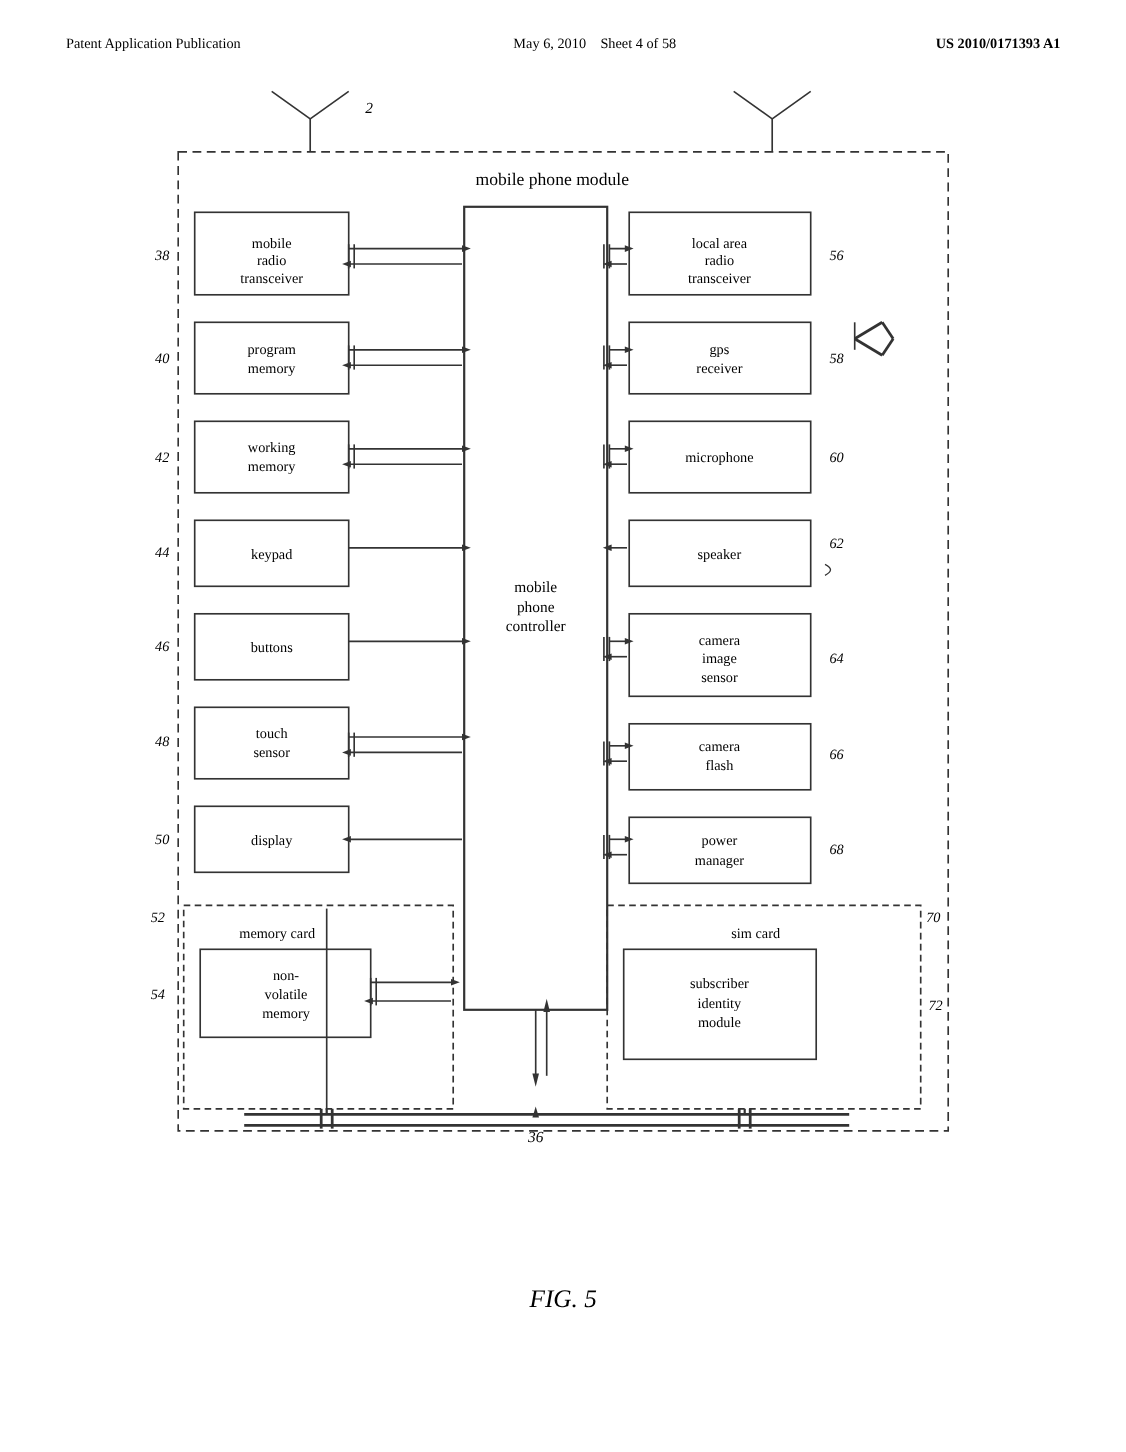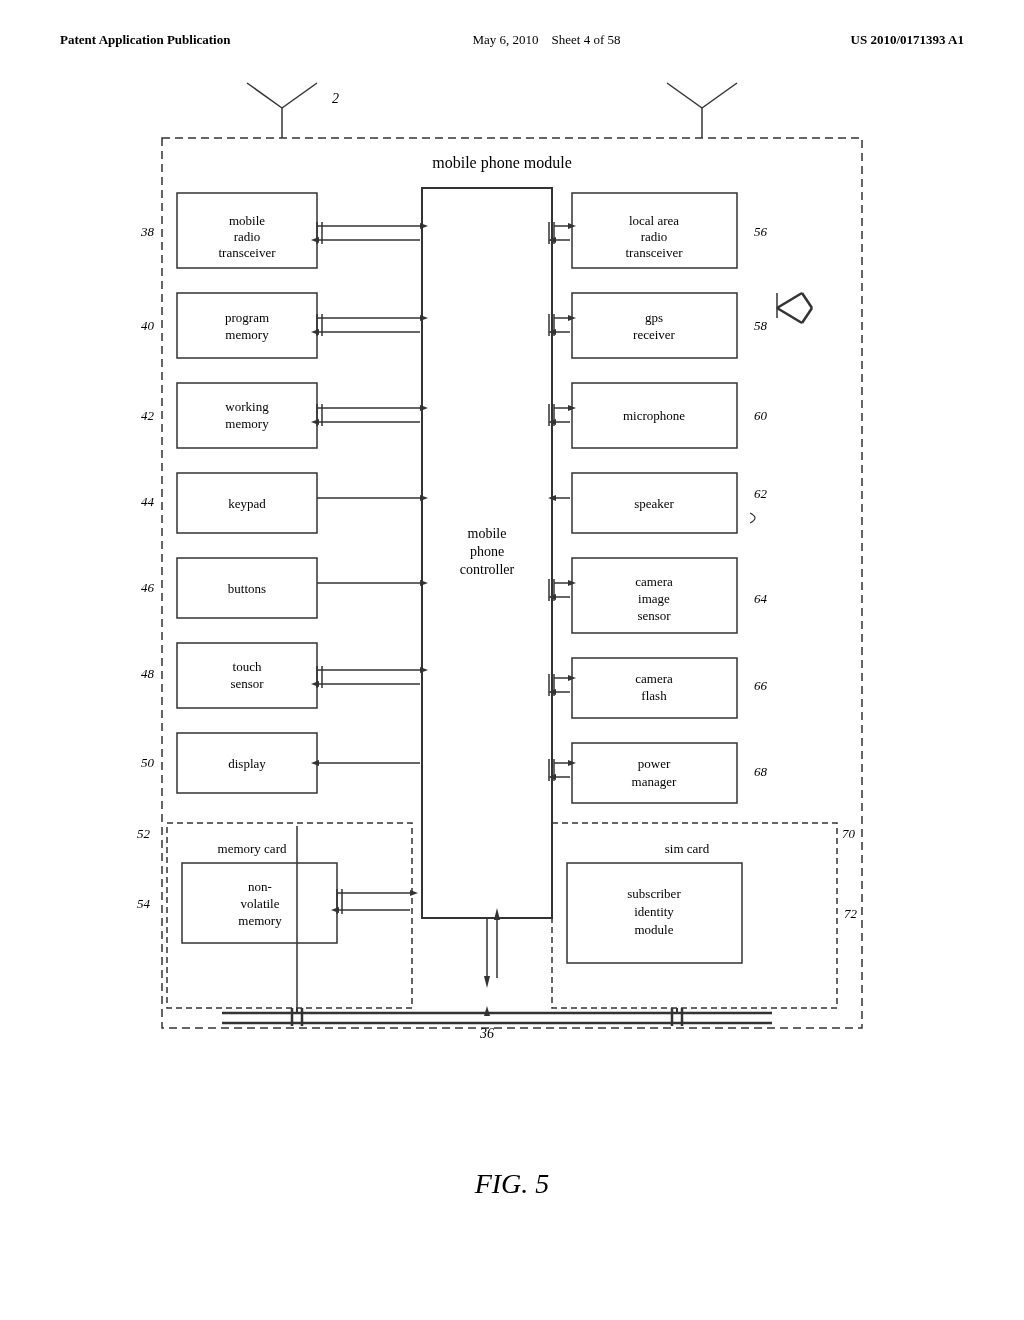--- a/index.html
+++ b/index.html
@@ -12,42 +12,42 @@
     }
 
     
     .header {
       display: flex;
       justify-content: space-between;
       align-items: flex-start;
       padding: 32px 60px 10px 60px;
       font-size: 13px;
     }
-    .header-left { font-weight: bold; }
+    .header-left { font-weight: normal; }
     .header-center { text-align: center; font-size: 13px; margin-left: 12px; }
     .header-right { font-size: 13px; font-weight: bold; }
 
     
     .diagram-area {
       position: relative;
       width: 100%;
       padding: 20px 0;
       display: flex;
       flex-direction: column;
       align-items: center;
     }
 
     svg.diagram {
       display: block;
     }
 
     
     .fig-label {
       text-align: center;
-      font-size: 28px;
+      font-size: 23px;
       font-style: italic;
       margin-top: 10px;
       font-family: 'Times New Roman', Times, serif;
     }
   </style>
 </head>
 <body>
 
 <div class="header">
   <div class="header-left">Patent Application Publication</div>

